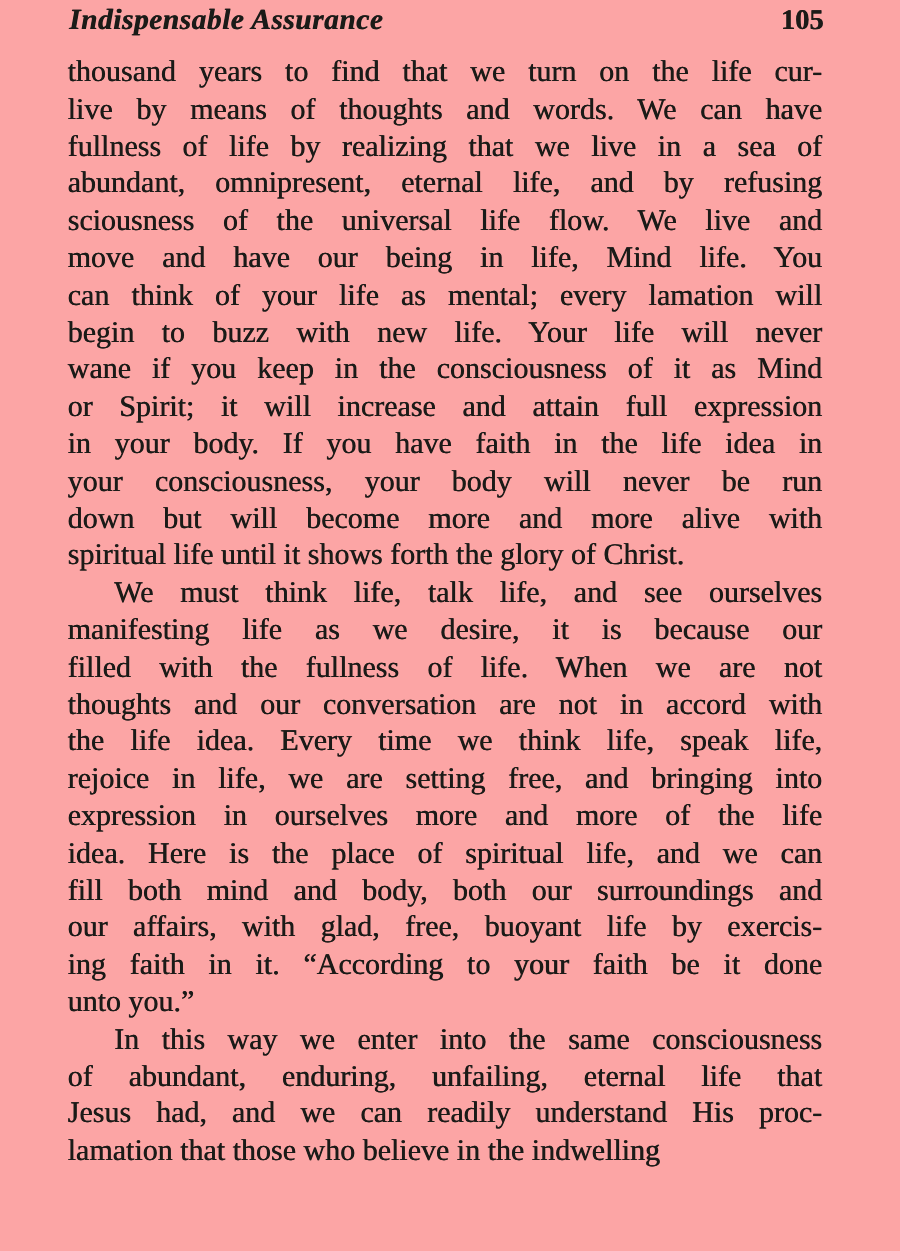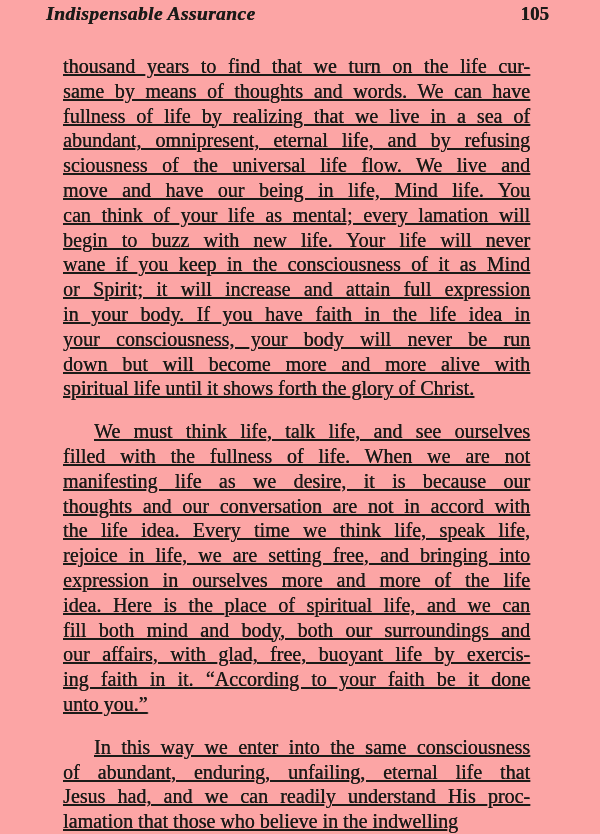--- a/index.html
+++ b/index.html
@@ -42,22 +42,21 @@
   .body-text {
     position: absolute;
     top: 36px;
     left: 45px;
     width: 503px;
     font-size: 20px;
     line-height: 24.8px;
     text-shadow: 0.35px 0 0 currentColor;
   }
   .para {
-    margin: 18px;
-    text-decoration: underline;
+    margin: 0;
   }
   .line {
     text-align: justify;
     text-align-last: justify;
   }
   .para > .line:last-child {
     text-align-last: left;
   }
   .para.indent > .line:first-child {
     text-indent: 31px;
@@ -67,38 +66,38 @@
 <body>
 
 <div class="page">
   <div class="header">
     <span class="running-title">Indispensable Assurance</span>
     <span class="page-number">105</span>
   </div>
   <div class="body-text" id="body-text">
       <div class="para">
         <div class="line">thousand years to find that we turn on the life cur-</div>
-        <div class="line">same by means of thoughts and words. We can have</div>
+        <div class="line">live by means of thoughts and words. We can have</div>
         <div class="line">fullness of life by realizing that we live in a sea of</div>
         <div class="line">abundant, omnipresent, eternal life, and by refusing</div>
         <div class="line">sciousness of the universal life flow. We live and</div>
         <div class="line">move and have our being in life, Mind life. You</div>
         <div class="line">can think of your life as mental; every lamation will</div>
         <div class="line">begin to buzz with new life. Your life will never</div>
         <div class="line">wane if you keep in the consciousness of it as Mind</div>
         <div class="line">or Spirit; it will increase and attain full expression</div>
         <div class="line">in your body. If you have faith in the life idea in</div>
         <div class="line">your consciousness, your body will never be run</div>
         <div class="line">down but will become more and more alive with</div>
         <div class="line">spiritual life until it shows forth the glory of Christ.</div>
       </div>
       <div class="para indent">
         <div class="line">We must think life, talk life, and see ourselves</div>
+        <div class="line">manifesting life as we desire, it is because our</div>
         <div class="line">filled with the fullness of life. When we are not</div>
-        <div class="line">manifesting life as we desire, it is because our</div>
         <div class="line">thoughts and our conversation are not in accord with</div>
         <div class="line">the life idea. Every time we think life, speak life,</div>
         <div class="line">rejoice in life, we are setting free, and bringing into</div>
         <div class="line">expression in ourselves more and more of the life</div>
         <div class="line">idea. Here is the place of spiritual life, and we can</div>
         <div class="line">fill both mind and body, both our surroundings and</div>
         <div class="line">our affairs, with glad, free, buoyant life by exercis-</div>
         <div class="line">ing faith in it. “According to your faith be it done</div>
         <div class="line">unto you.”</div>
       </div>

